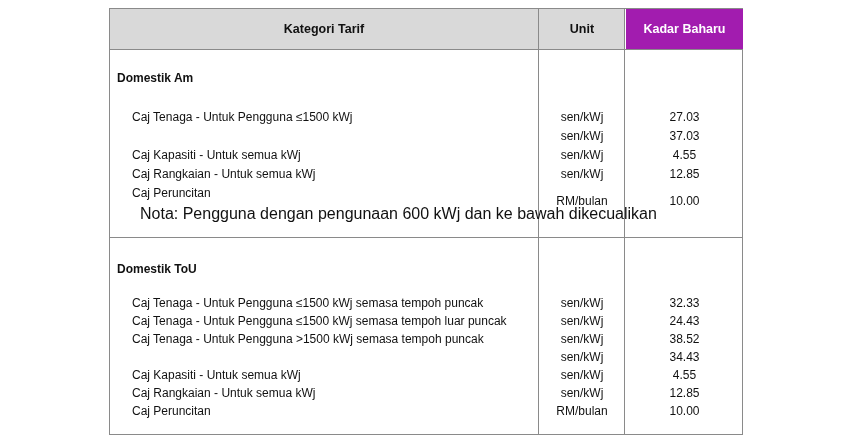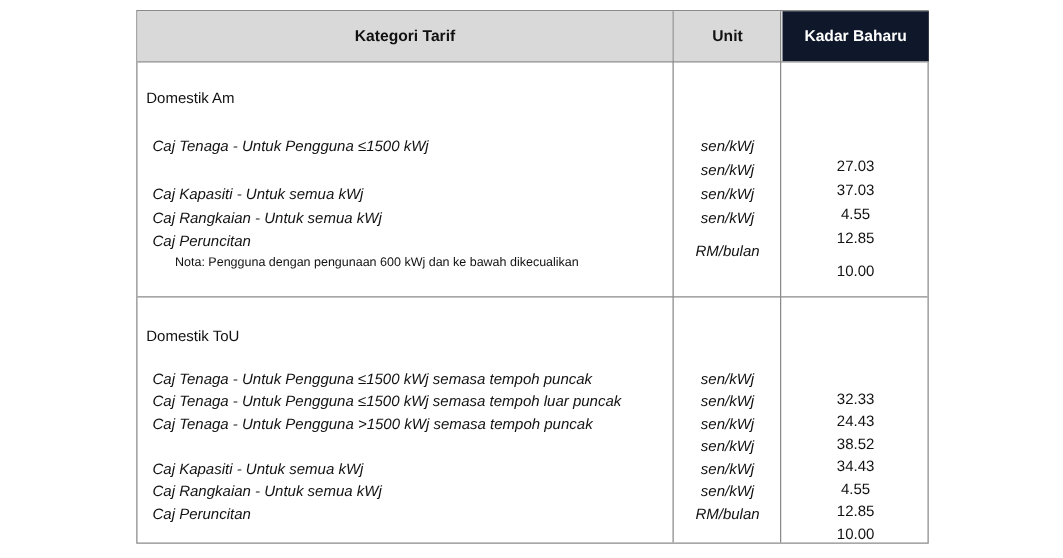--- a/index.html
+++ b/index.html
@@ -6,27 +6,27 @@
   body { width:850px; height:446px; position:relative; overflow:hidden;
          font-family:"Liberation Sans", sans-serif; color:#111; }
   .tbl { position:absolute; left:109px; top:8px; width:634px; height:427px;
          border:1.5px solid #8a8a8a; box-sizing:border-box; }
   .vline { position:absolute; top:0; bottom:0; width:0; border-left:1.5px solid #8a8a8a; }
   .hline { position:absolute; left:0; right:0; height:0; border-top:1.5px solid #8a8a8a; }
   .hdr { position:absolute; top:0; height:40px; display:flex; align-items:center; justify-content:center;
          font-weight:bold; font-size:12.5px; }
   .hdr.cat { left:0; width:428px; background:#d9d9d9; }
   .hdr.unit { left:429px; width:86px; background:#d9d9d9; }
-  .hdr.rate { left:516px; width:117px; background:#0f172a; color:#ffffff; }
-  .sec-title { position:absolute; left:7px; font-weight:normal; font-size:12px; }
+  .hdr.rate { left:516px; width:117px; background:#a21caf; color:#ffffff; }
+  .sec-title { position:absolute; left:7px; font-weight:bold; font-size:12px; }
   .row { position:absolute; left:0; width:632px; height:18px; font-size:12px; }
-  .row .cat { position:absolute; left:12px; white-space:nowrap;font-style:italic; }
-  .row .unit { position:absolute; left:429px; width:86px; text-align:center;font-style:italic; }
-  .row .rate { position:absolute; left:516px; width:117px; text-align:center;margin-top:16px; }
-  .note { position:absolute; left:30px; font-size:10px; white-space:nowrap; }
+  .row .cat { position:absolute; left:22px; white-space:nowrap; }
+  .row .unit { position:absolute; left:429px; width:86px; text-align:center; }
+  .row .rate { position:absolute; left:516px; width:117px; text-align:center; }
+  .note { position:absolute; left:30px; font-size:16px; white-space:nowrap; }
 </style>
 </head>
 <body>
 
 <div class="tbl">
   <div class="hdr unit">Unit</div>
   <div class="hdr cat">Kategori Tarif</div>
   <div class="hdr rate">Kadar Baharu</div>
 
   <div class="vline" style="left:428px"></div>

